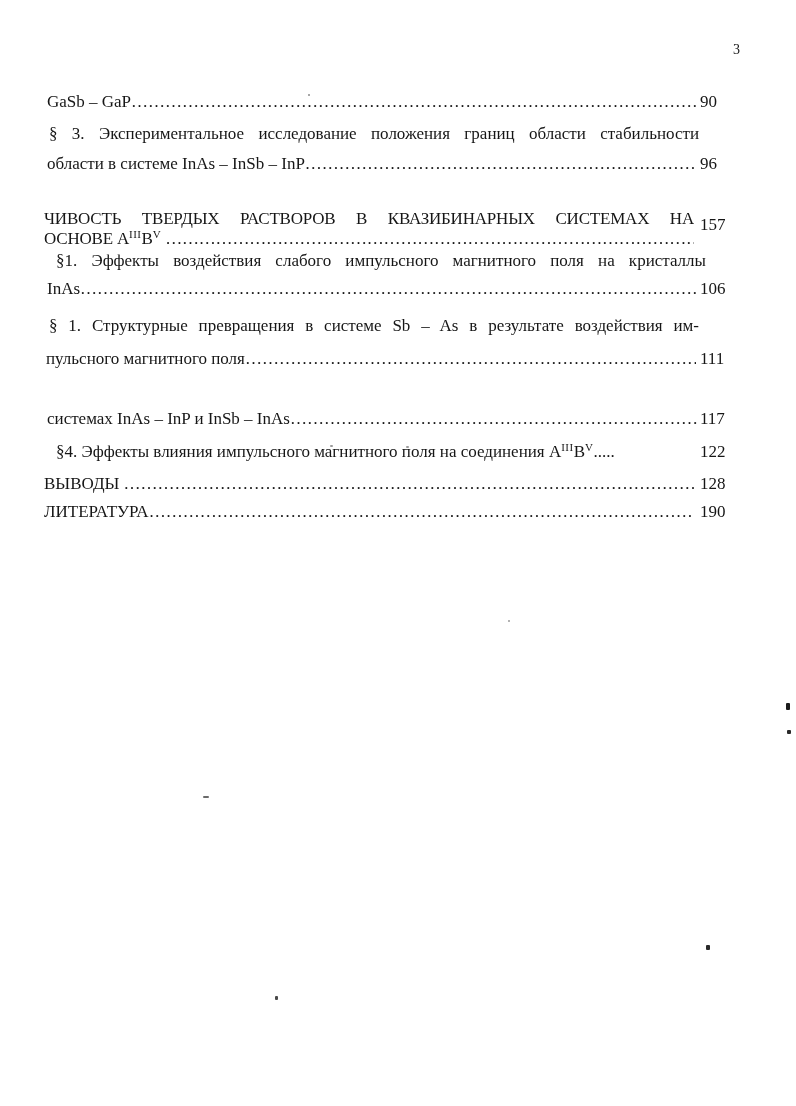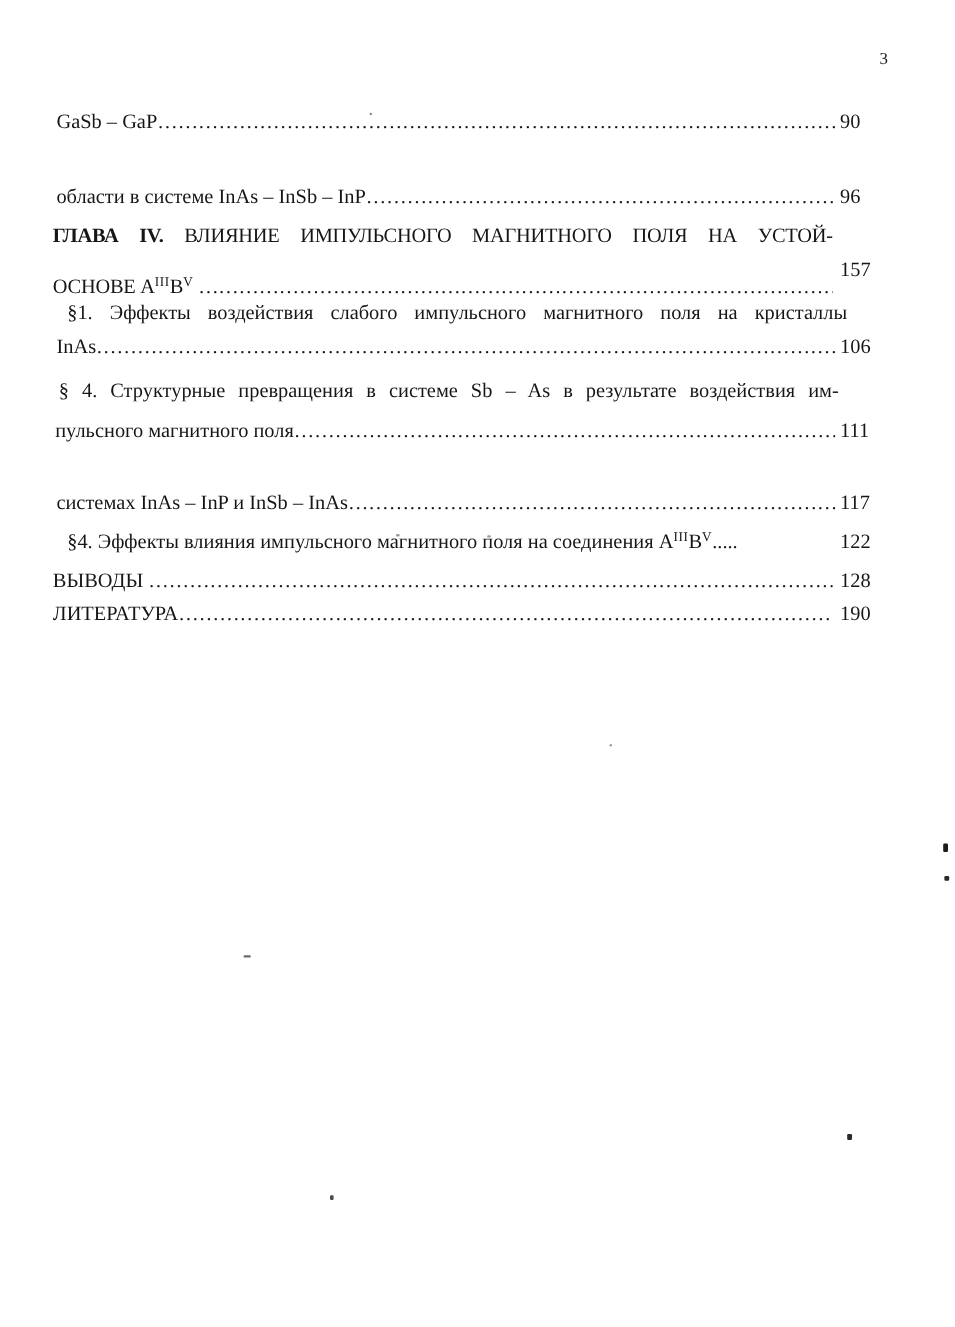--- a/index.html
+++ b/index.html
@@ -46,33 +46,34 @@
 </head>
 <body>
 
 <div class="page">
 
   <div class="pnum">3</div>
 
 
   <div class="ln i3" style="top:91px"><span>GaSb – GaP</span><span>………………………………………………………………………………………………………………</span></div>
 
+  <div class="ln just i5" style="top:123px"><span>§ 3. Экспериментальное исследование положения границ области стабильности</span></div>
 
   <div class="ln i3" style="top:153px"><span>области в системе InAs – InSb – InP</span><span>………………………………………………………………………………………………………………</span></div>
 
-  <div class="ln just caps" style="top:186px"><span class="b">ГЛАВА IV.</span><span> ВЛИЯНИЕ ИМПУЛЬСНОГО МАГНИТНОГО ПОЛЯ НА УСТОЙ-</span></div>
 
+  <div class="ln just caps" style="top:208px"><span>ЧИВОСТЬ ТВЕРДЫХ РАСТВОРОВ В КВАЗИБИНАРНЫХ СИСТЕМАХ НА</span></div>
 
   <div class="ln caps" style="top:228px"><span>ОСНОВЕ A</span><span class="sup">III</span><span>B</span><span class="sup">V</span><span> ………………………………………………………………………………………………………………</span></div>
 
   <div class="ln just i12" style="top:250px"><span>§1. Эффекты воздействия слабого импульсного магнитного поля на кристаллы</span></div>
 
   <div class="ln i3" style="top:278px"><span>InAs</span><span>………………………………………………………………………………………………………………</span></div>
 
-  <div class="ln just i5" style="top:315px"><span>§ 4. Структурные превращения в системе Sb – As в результате воздействия им-</span></div>
+  <div class="ln just i5" style="top:315px"><span>§ 1. Структурные превращения в системе Sb – As в результате воздействия им-</span></div>
 
   <div class="ln i2" style="top:348px"><span>пульсного магнитного поля</span><span>………………………………………………………………………………………………………………</span></div>
 
 
   <div class="ln i3" style="top:408px"><span>системах InAs – InP и InSb – InAs</span><span>………………………………………………………………………………………………………………</span></div>
 
   <div class="ln i12" style="top:441px"><span>§4. Эффекты влияния импульсного магнитного поля на соединения A</span><span class="sup">III</span><span>B</span><span class="sup">V</span><span>.....</span></div>
 
   <div class="ln" style="top:473px"><span>ВЫВОДЫ </span><span>………………………………………………………………………………………………………………</span></div>
 

